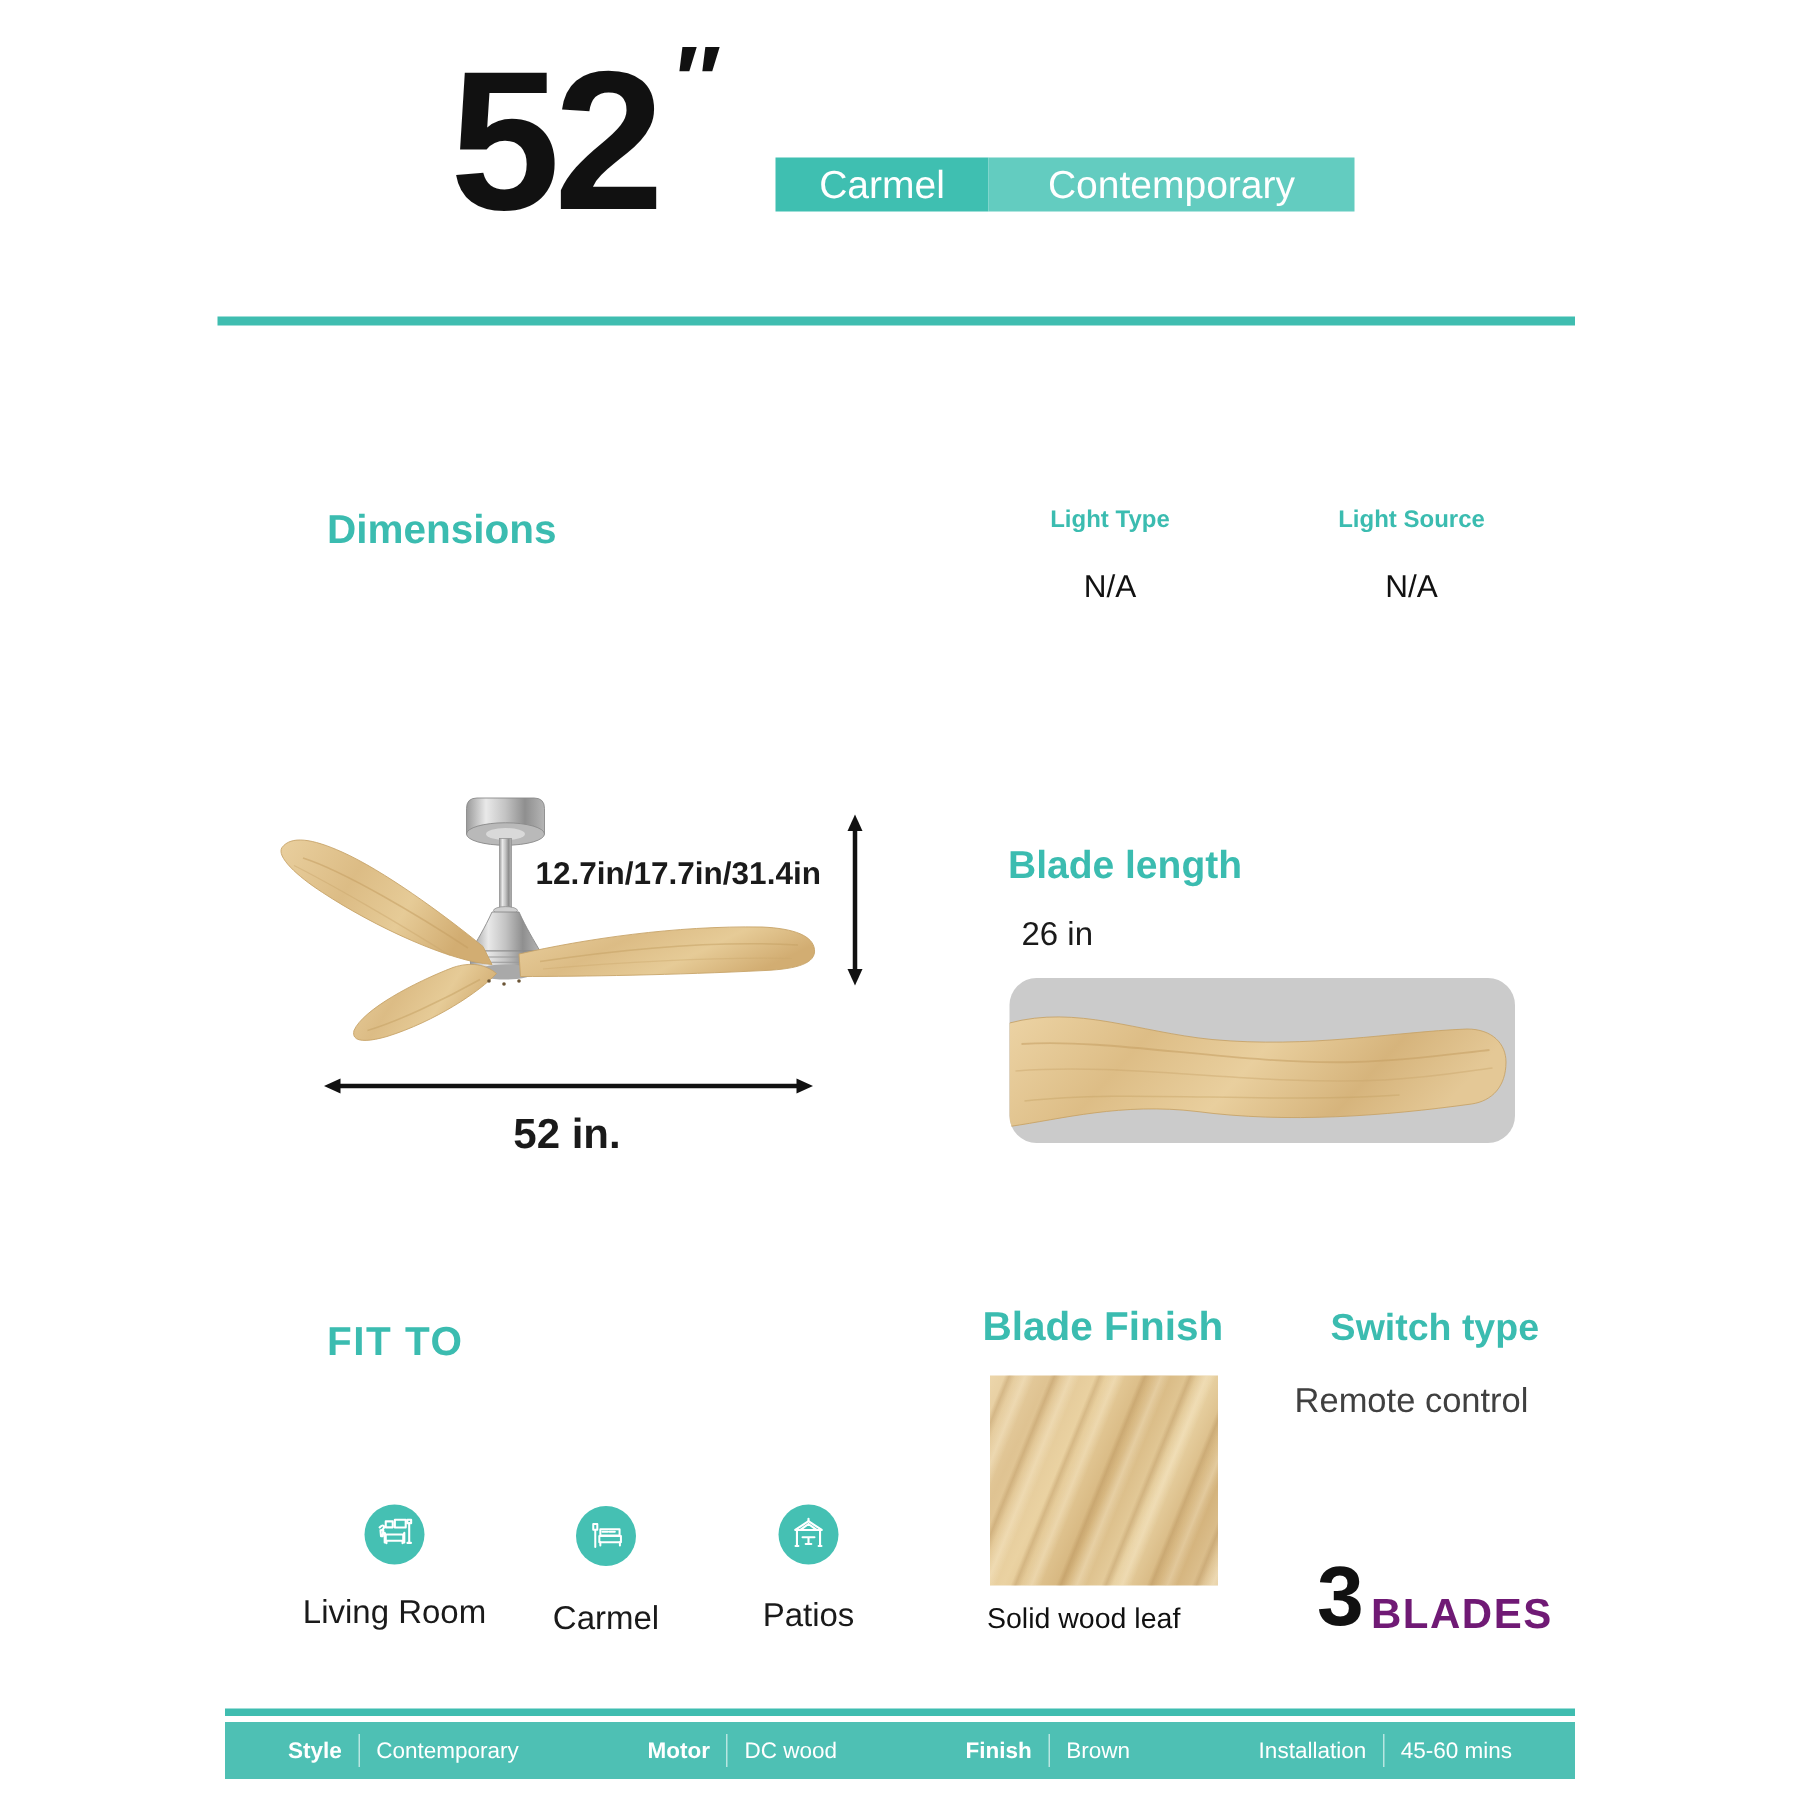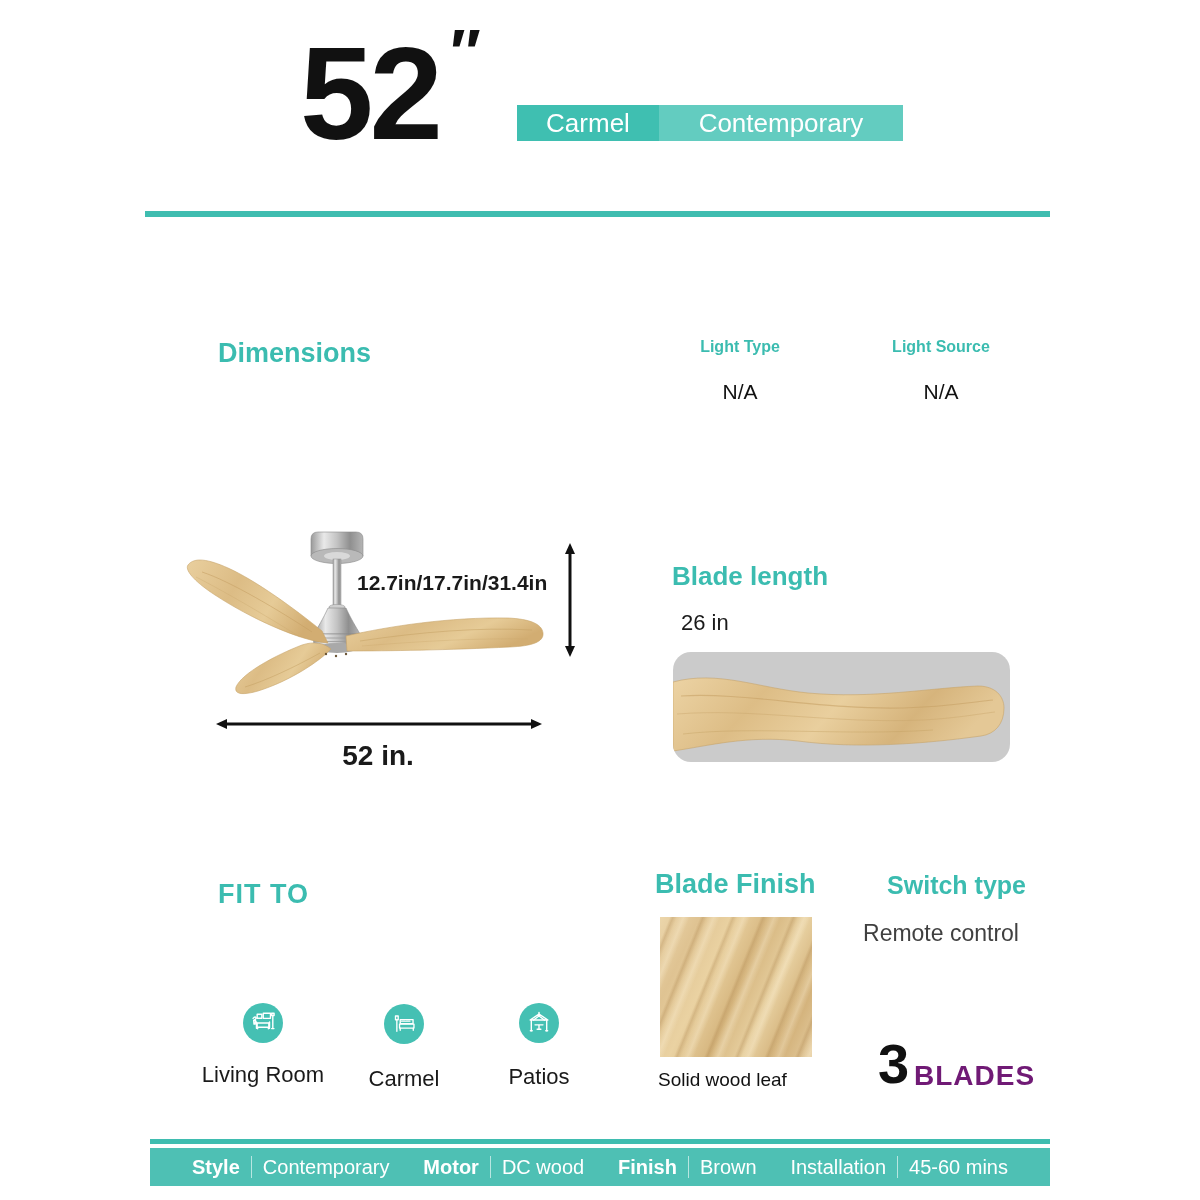--- a/index.html
+++ b/index.html
@@ -88,21 +88,21 @@
   .switch-value { left: 846px; top: 920px; width: 190px; text-align: center; font-size: 23px; color: #404040; }
   .blade-count { left: 878px; top: 1036px; font-size: 56px; font-weight: bold; line-height: 1; color: #111; }
   .blade-count-label { left: 914px; top: 1060px; font-size: 28px; font-weight: bold; color: #701a75; letter-spacing: 1px; }
 
   
   .footer-line { left: 150px; top: 1139px; width: 900px; height: 5px; background: #3fbdb0; }
   .footer-bar {
     left: 150px; top: 1148px; width: 900px; height: 38px;
     background: #4ec0b4; color: #ffffff;
     display: flex; align-items: center; justify-content: space-between;
-    padding: 0 42px; font-size: 20px;
+    padding: 0 42px; font-size: 15px;
   }
   .footer-item { display: flex; align-items: center; }
   .footer-label { font-weight: bold; }
   .footer-item.plain .footer-label { font-weight: normal; }
   .footer-sep {
     width: 1px; height: 22px; background: rgba(255,255,255,0.6);
     margin: 0 11px;
   }
   .footer-value { font-weight: normal; }
 

